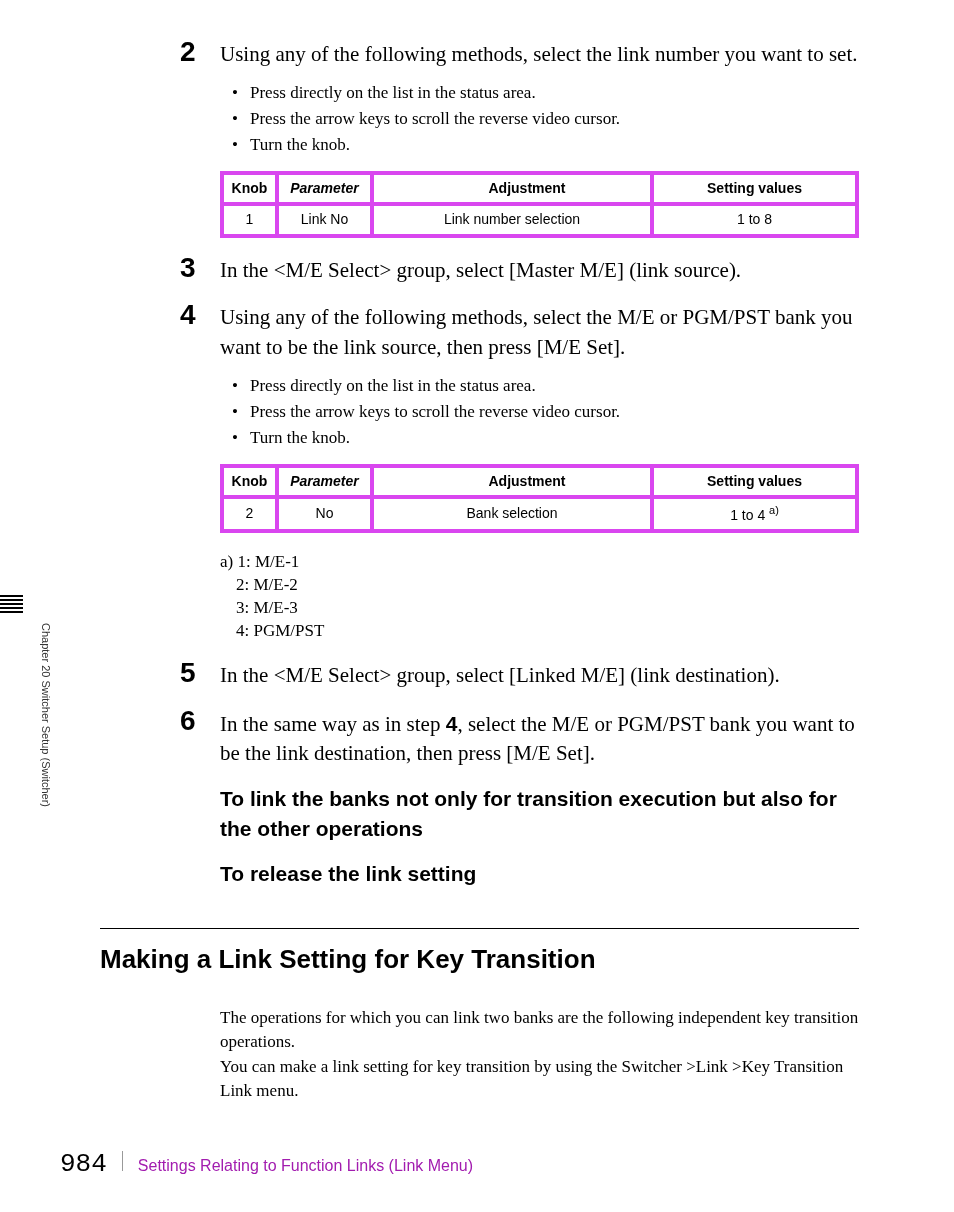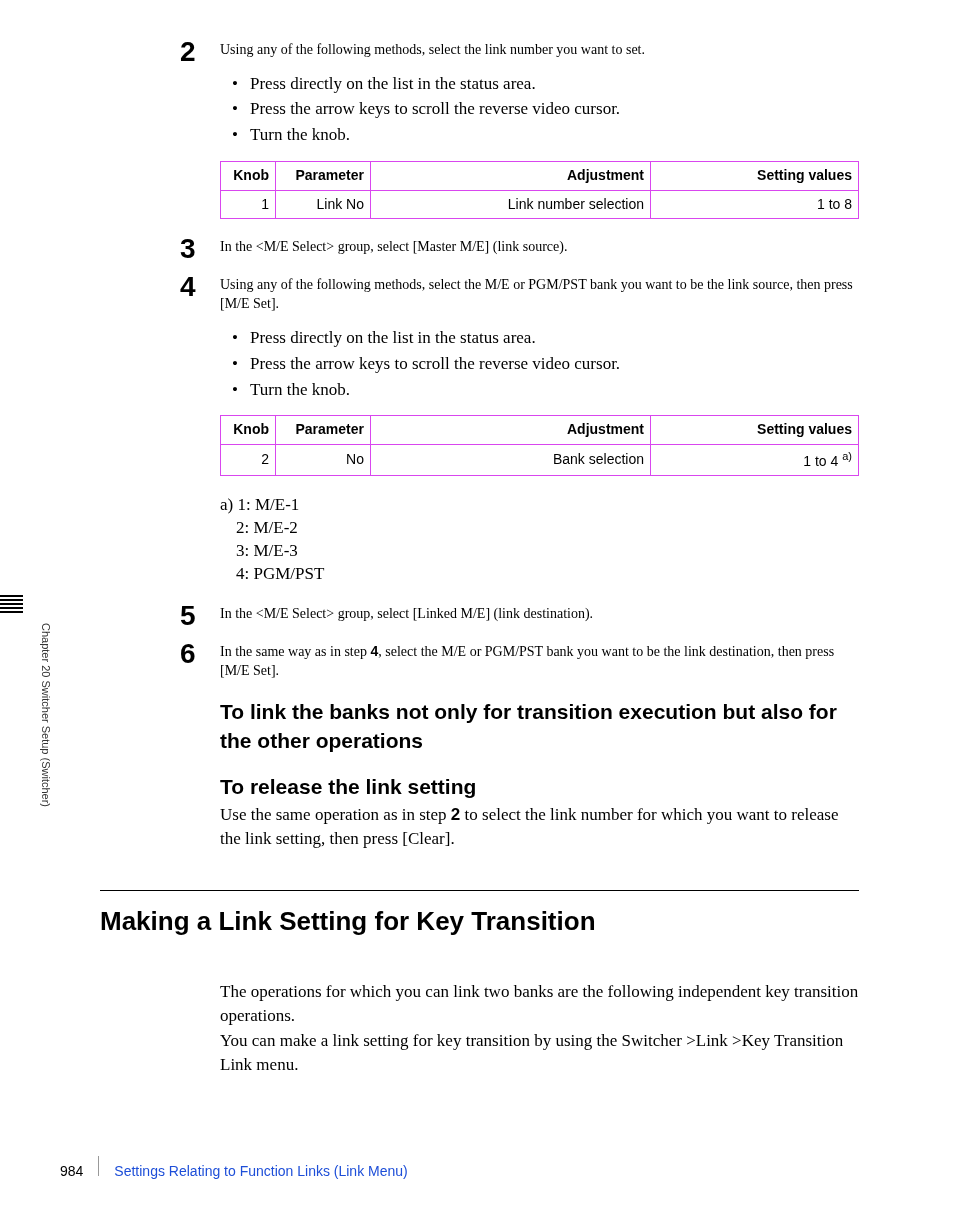--- a/index.html
+++ b/index.html
@@ -51,21 +51,21 @@
     }
     .step-number {
       position: absolute;
       left: -40px;
       top: -8px;
       font-family: Arial, Helvetica, sans-serif;
       font-size: 28px;
       font-weight: bold;
     }
     .step-text {
-      font-size: 14px;
+      font-size: 21px;
     }
     .bullet-list {
       list-style: none;
       margin: 12px 0 14px 12px;
     }
     .bullet-list li {
       position: relative;
       padding-left: 18px;
       margin-bottom: 2px;
     }
@@ -76,29 +76,29 @@
       font-size: 17px;
     }
     table {
       border-collapse: collapse;
       width: 100%;
       margin: 10px 0 18px 0;
       font-family: Arial, Helvetica, sans-serif;
       font-size: 14px;
     }
     th, td {
-      border: 1px solid #d946ef;
+      border: 4px solid #d946ef;
       padding: 4px 6px;
-      text-align: right;
+      text-align: center;
     }
     th {
       font-weight: bold;
     }
     .col-knob { width: 55px; }
-    .col-param { width: 95px; }
+    .col-param { width: 95px; font-style: italic; }
     .col-adjust { width: 280px; padding-left: 36px; }
     .col-setting { width: auto; }
     sup {
       font-size: 11px;
       vertical-align: super;
     }
     .footnote {
       font-size: 17px;
       margin-bottom: 18px;
       line-height: 1.35;
@@ -111,55 +111,55 @@
       font-weight: bold;
       font-size: 21px;
       margin-top: 16px;
       margin-bottom: 2px;
     }
     .h2 {
       font-family: Arial, Helvetica, sans-serif;
       font-weight: bold;
       font-size: 26px;
       margin-top: 40px;
-      margin-bottom: 40px;
+      margin-bottom: 28px;
       padding-top: 12px;
       border-top: 1.5px solid #000;
     }
     .section-start {
       margin-left: 0;
     }
     .bold-ref {
       font-family: Arial, Helvetica, sans-serif;
       font-weight: bold;
     }
     .footer {
       position: absolute;
       bottom: 30px;
       left: 60px;
       right: 95px;
       display: flex;
       align-items: baseline;
     }
     .page-number {
-      font-family: Liberation Sans, sans-serif;
-      font-size: 14px;
+      font-family: Liberation Mono, monospace;
+      font-size: 26px;
     }
     .footer-divider {
       display: inline-block;
       width: 1px;
       height: 20px;
       background: #999;
       margin: 0 15px;
       vertical-align: middle;
     }
     .footer-text {
       font-family: Arial, Helvetica, sans-serif;
-      font-size: 14px;
-      color: #1d4ed8;
+      font-size: 16px;
+      color: #a21caf;
     }
     .para {
       margin-bottom: 2px;
     }
   </style>
 </head>
 <body>
 
 <div class="tab-marks"></div>
 <div class="vertical-text">Chapter 20  Switcher Setup (Switcher)</div>
@@ -242,21 +242,20 @@
     <div class="step-number">6</div>
     <div class="step-text"><span>In the same way as in step </span><span class="bold-ref">4</span><span>, select the M/E or PGM/PST bank you want to be the link destination, then press [M/E Set].</span></div>
   </div>
 
 </div>
 
 <div style="margin-left:120px">
   <div class="subheading">To link the banks not only for transition execution but also for the other operations</div>
 
   <div class="subheading">To release the link setting</div>
-  <div class="para"><span>Use the same operation as in step </span><span class="bold-ref">2</span><span> to select the link number for which you want to release the link setting, then press [Clear].</span></div>
 </div>
 
 <div class="section-start">
   <h2 class="h2">Making a Link Setting for Key Transition</h2>
   <div style="margin-left:120px">
     <div class="para">The operations for which you can link two banks are the following independent key transition operations.</div>
     <div class="para">You can make a link setting for key transition by using the Switcher &gt;Link &gt;Key Transition Link menu.</div>
   </div>
 </div>
 

